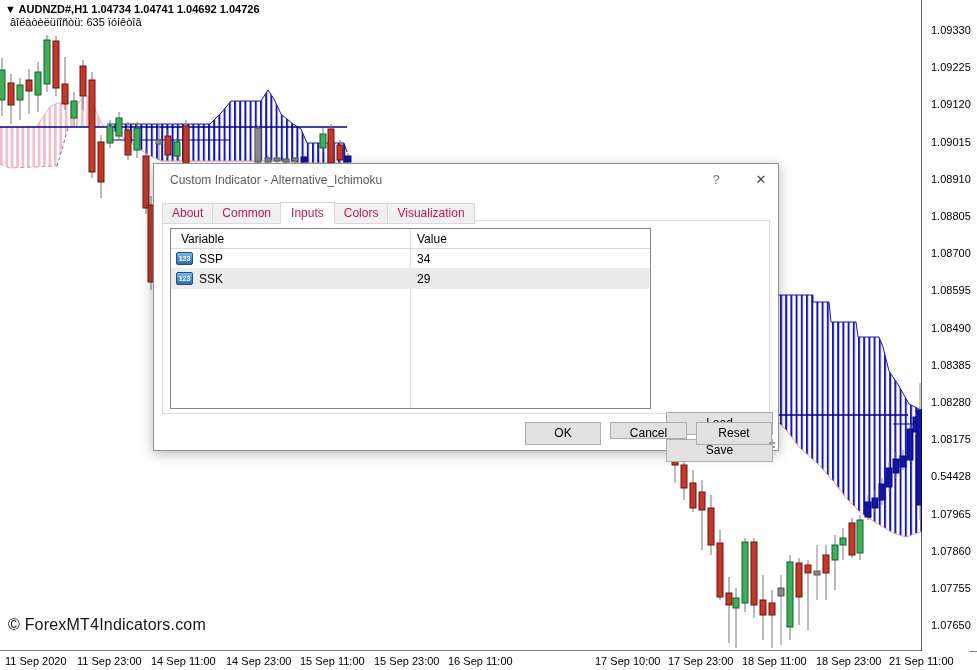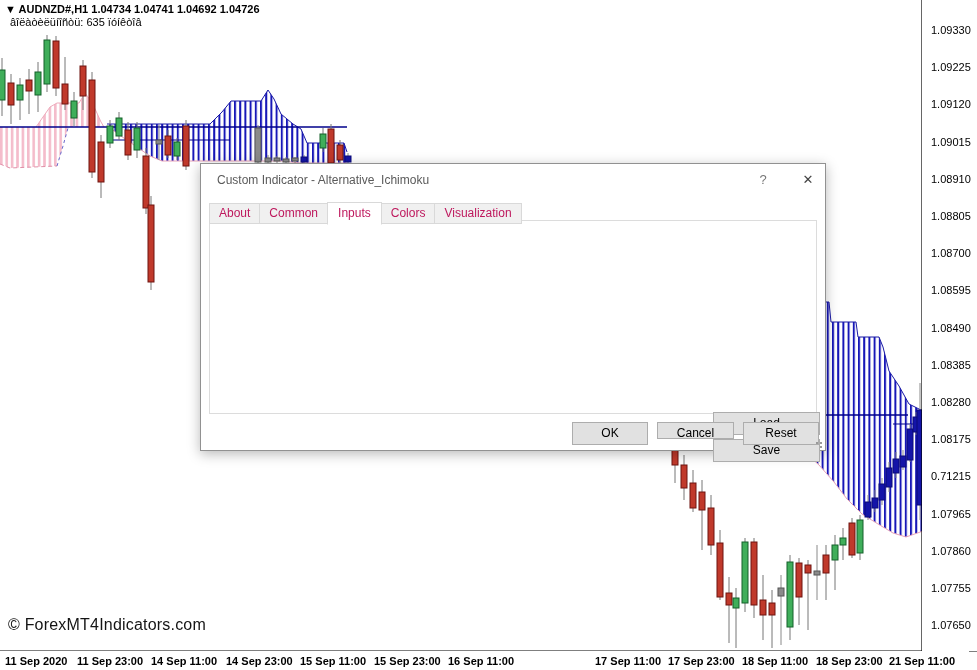--- a/index.html
+++ b/index.html
@@ -6,25 +6,25 @@
   .stage{position:relative;width:977px;height:670px;background:#ffffff;overflow:hidden;
          font-family:"Liberation Sans",sans-serif;-webkit-font-smoothing:antialiased;}
   svg{position:absolute;left:0;top:0;}
   
   .sym{position:absolute;left:5px;top:3px;font-size:11px;font-weight:700;color:#000;line-height:13px;white-space:nowrap;}
   .syminfo{position:absolute;left:10px;top:16px;font-size:11px;font-weight:400;color:#000;white-space:nowrap;}
   .watermark{position:absolute;left:8px;top:616px;font-size:16px;color:#141414;letter-spacing:.2px;}
   
   .price-axis{position:absolute;left:922px;top:0;width:55px;height:651px;background:#fff;}
   .pl{position:absolute;left:9px;font-size:11px;color:#000;line-height:12px;}
-  .time-axis{position:absolute;left:0;top:651px;width:969px;height:19px;background:#fff;font-weight:bold;}
+  .time-axis{position:absolute;left:0;top:651px;width:969px;height:19px;background:#fff;}
   .tl{position:absolute;top:4px;font-size:11px;color:#000;white-space:nowrap;}
   
   .dialog{position:absolute;left:153px;top:163px;width:624px;height:286px;background:#fff;
-          border:1px solid #919191;box-shadow:0 3px 12px rgba(0,0,0,.28);font-size:12px;color:#000;margin-left:47px;}
+          border:1px solid #919191;box-shadow:0 3px 12px rgba(0,0,0,.28);font-size:12px;color:#000;}
   .dlg-title{position:absolute;left:16px;top:9px;font-size:12px;color:#5a5a5a;}
   .dlg-help{position:absolute;left:553px;top:7px;width:18px;height:18px;text-align:center;line-height:18px;color:#777;font-size:13px;cursor:default;}
   .dlg-close{position:absolute;left:598px;top:7px;width:18px;height:18px;text-align:center;line-height:18px;color:#444;font-size:13px;cursor:default;}
   .tabs{position:absolute;left:8px;top:37px;display:flex;align-items:flex-end;z-index:3;}
   .tab{border:1px solid #d9d9d9;background:#f0f0f0;padding:2px 9px 3px;margin-right:-1px;font-size:12px;color:#be185d;}
   .tab.active{background:#fff;border-bottom:1px solid #fff;padding:3px 10px 4px;position:relative;top:1px;}
   .tabpage{position:absolute;left:8px;top:56px;width:606px;height:192px;background:#fff;border:1px solid #dcdcdc;}
   .ptable{position:absolute;left:7px;top:7px;width:479px;height:179px;border:1px solid #828790;background:#fff;overflow:hidden;}
   .ptable .colline{position:absolute;left:239px;top:0;width:1px;height:100%;background:#e3e3e3;}
   .thead{position:relative;height:19px;border-bottom:1px solid #d9d9d9;}
@@ -261,56 +261,73 @@
       <span class="pl" style="top: 98.4px;">1.09120</span>
       <span class="pl" style="top: 135.6px;">1.09015</span>
       <span class="pl" style="top: 172.8px;">1.08910</span>
       <span class="pl" style="top: 210px;">1.08805</span>
       <span class="pl" style="top: 247.2px;">1.08700</span>
       <span class="pl" style="top: 284.4px;">1.08595</span>
       <span class="pl" style="top: 321.6px;">1.08490</span>
       <span class="pl" style="top: 358.8px;">1.08385</span>
       <span class="pl" style="top: 396px;">1.08280</span>
       <span class="pl" style="top: 433.2px;">1.08175</span>
-      <span class="pl" style="top: 470.4px;">0.71215</span>
+      <span class="pl" style="top: 470.4px;">0.54428</span>
       <span class="pl" style="top: 507.6px;">1.07965</span>
       <span class="pl" style="top: 544.8px;">1.07860</span>
       <span class="pl" style="top: 582px;">1.07755</span>
       <span class="pl" style="top: 619.2px;">1.07650</span>
     </div>
   <div class="time-axis" id="time-axis">
       <span class="tl" style="left: 5px;">11 Sep 2020</span>
       <span class="tl" style="left: 77px;">11 Sep 23:00</span>
       <span class="tl" style="left: 151px;">14 Sep 11:00</span>
       <span class="tl" style="left: 226px;">14 Sep 23:00</span>
       <span class="tl" style="left: 300px;">15 Sep 11:00</span>
       <span class="tl" style="left: 374px;">15 Sep 23:00</span>
       <span class="tl" style="left: 448px;">16 Sep 11:00</span>
       <span class="tl" style="left: 521px; margin-top: 24px;">16 Sep 23:00</span>
-      <span class="tl" style="left: 595px;">17 Sep 11:00</span>
+      <span class="tl" style="left: 595px;">17 Sep 10:00</span>
       <span class="tl" style="left: 668px;">17 Sep 23:00</span>
       <span class="tl" style="left: 742px;">18 Sep 11:00</span>
       <span class="tl" style="left: 816px;">18 Sep 23:00</span>
       <span class="tl" style="left: 889px;">21 Sep 11:00</span>
     </div>
 
   <div class="dialog">
     <div class="dlg-title">Custom Indicator - Alternative_Ichimoku</div>
     <div class="dlg-help">?</div>
     <div class="dlg-close">✕</div>
 
     <div class="tabs">
       <div class="tab">About</div>
       <div class="tab">Common</div>
       <div class="tab active">Inputs</div>
       <div class="tab">Colors</div>
       <div class="tab">Visualization</div>
     </div>
 
     <div class="tabpage">
+      <div class="ptable">
+        <div class="colline"></div>
+        <div class="thead">
+          <span class="th1">Variable</span>
+          <span class="th2">Value</span>
+        </div>
+        <div class="trow">
+          <span class="num-icon">123</span>
+          <span class="tname">SSP</span>
+          <span class="tval">34</span>
+        </div>
+        <div class="trow selected">
+          <span class="num-icon">123</span>
+          <span class="tname">SSK</span>
+          <span class="tval">29</span>
+        </div>
+      </div>
       <div class="btn btn-load">Load</div>
       <div class="btn btn-save">Save</div>
     </div>
 
     <div class="btn btn-ok">OK</div>
     <div class="btn btn-cancel">Cancel</div>
     <div class="btn btn-reset">Reset</div>
     <div class="grip"></div>
   </div>
 </div>

